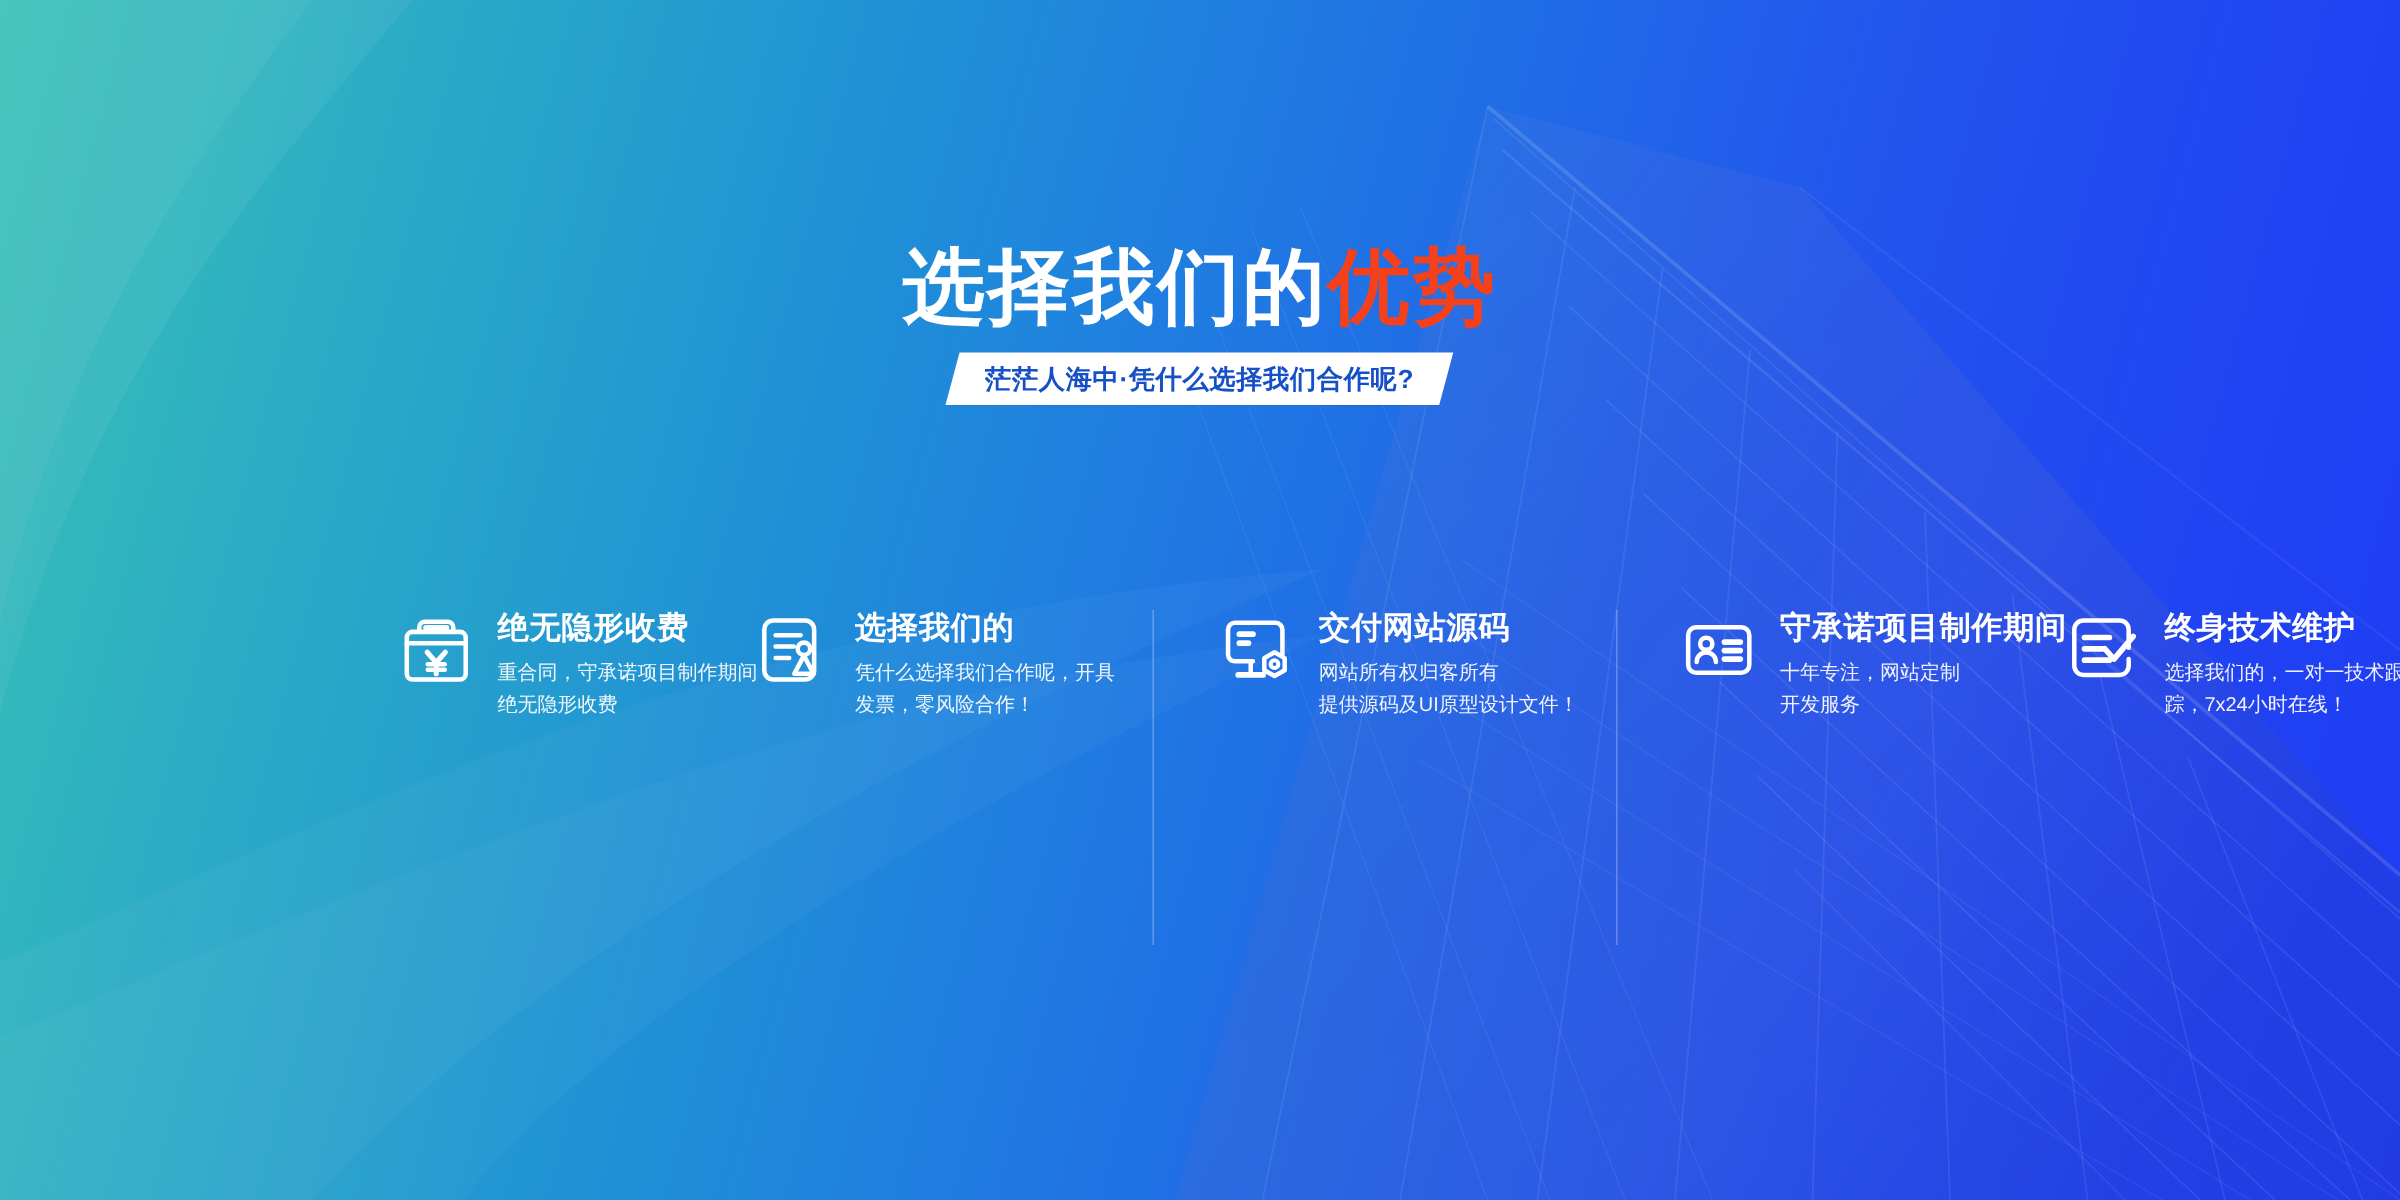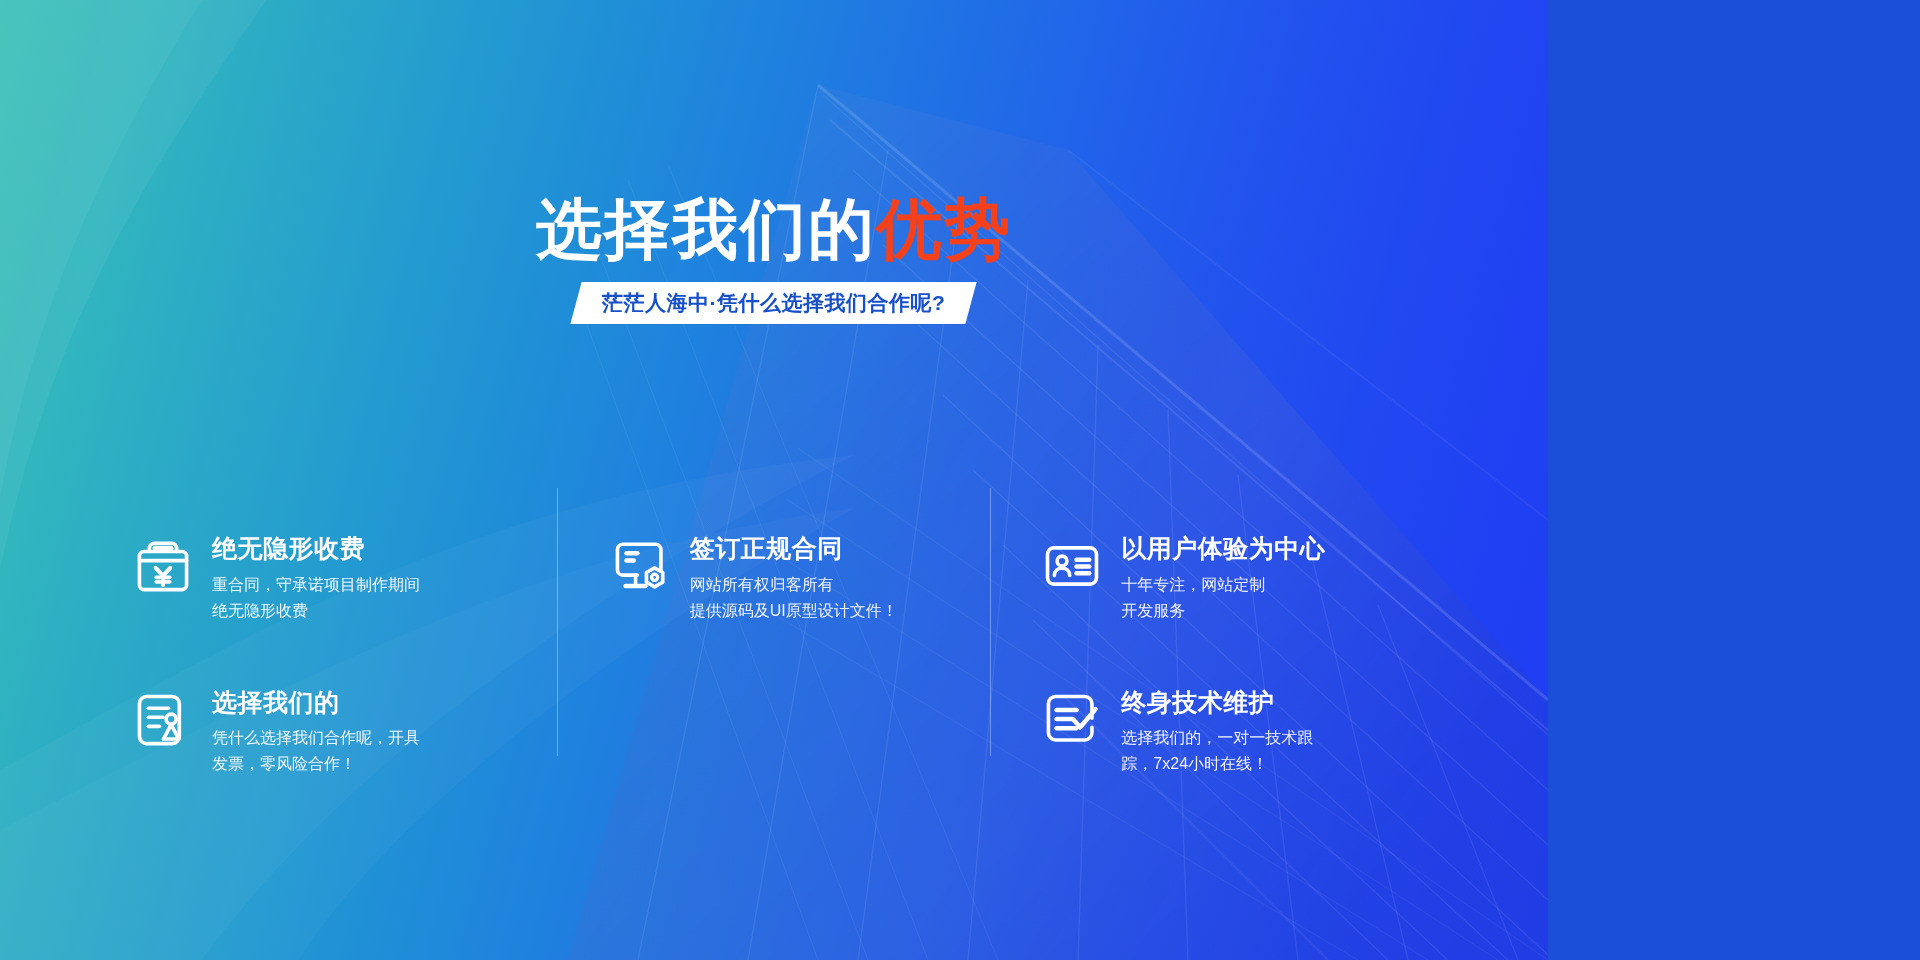--- a/index.html
+++ b/index.html
@@ -6,21 +6,21 @@
     margin: 0;
     padding: 0;
     background: #1b4fd8;
   }
   body {
     font-family: "Liberation Sans", "DejaVu Sans", sans-serif;
   }
 
   #stage {
     position: relative;
-    width: 1548px;
+    width: 1920px;
     height: 960px;
     overflow: hidden;
     
     background:
       linear-gradient(105deg,
         #36c0b6 0%,
         #31b5bf 9%,
         #2aa7c8 18%,
         #249ccf 26%,
         #2090d6 34%,
@@ -100,23 +100,22 @@
     transform: translateX(-50%);
     width: 1300px;
     display: grid;
     grid-template-columns: 1fr 1px 1fr 1px 1fr;
     column-gap: 0;
     row-gap: 62px;
     align-items: start;
   }
   .col {
     display: flex;
-    flex-direction: column;
-    row-gap: 62px;
-    margin-top: 46px;
+    flex-direction: row;
+    row-gap: 79px;
   }
   .col.c1 { padding-left: 10px; padding-right: 30px; }
   .col.c2 { padding-left: 54px; padding-right: 30px; }
   .col.c3 { padding-left: 52px; padding-right: 10px; }
 
   .divider {
     width: 1px;
     height: 268px;
     background: rgba(255,255,255,.34);
     align-self: start;
@@ -312,21 +311,21 @@
             <path d="M54 36 V14 a6 6 0 0 0 -6 -6 H12 a6 6 0 0 0 -6 6 v22 a6 6 0 0 0 6 6 h16"></path>
             <line x1="16" y1="18" x2="28" y2="18" stroke-width="5"></line>
             <line x1="16" y1="26" x2="24" y2="26" stroke-width="5"></line>
             <line x1="26" y1="42" x2="26" y2="52"></line>
             <line x1="15" y1="54" x2="37" y2="54" stroke-width="5"></line>
             <path d="M47 34 L56 39.2 V49.8 L47 55 L38 49.8 V39.2 Z"></path>
             <circle cx="47" cy="44.5" r="3.4" stroke-width="3.6"></circle>
           </svg>
         </div>
         <div class="ftext">
-          <p class="ftitle">签订正规合同</p>
+          <p class="ftitle">交付网站源码</p>
           <p class="fdesc">
             <span class="ln">网站所有权归客所有</span>
             <span class="ln">提供源码及UI原型设计文件！</span>
           </p>
         </div>
       </div>
 
     </div>
 
     <div class="divider"></div>
@@ -338,21 +337,21 @@
           <svg viewBox="0 0 64 64" fill="none" stroke="#ffffff" stroke-width="4" stroke-linecap="round" stroke-linejoin="round">
             <rect x="5" y="12" width="54" height="40" rx="7"></rect>
             <circle cx="21" cy="26.5" r="5.4"></circle>
             <path d="M12.5 42.5 c0-5 3.8-8.2 8.5-8.2 s8.5 3.2 8.5 8.2"></path>
             <line x1="37" y1="25" x2="51" y2="25" stroke-width="5"></line>
             <line x1="37" y1="32.5" x2="51" y2="32.5" stroke-width="5"></line>
             <line x1="37" y1="40" x2="51" y2="40" stroke-width="5"></line>
           </svg>
         </div>
         <div class="ftext">
-          <p class="ftitle">以用户体验为中心</p>
+          <p class="ftitle">守承诺项目制作期间</p>
           <p class="fdesc">
             <span class="ln">十年专注，网站定制</span>
             <span class="ln">开发服务</span>
           </p>
         </div>
       </div>
 
       <div class="feature">
         <div class="ficon">
           <svg viewBox="0 0 64 64" fill="none" stroke="#ffffff" stroke-width="4" stroke-linecap="round" stroke-linejoin="round">

